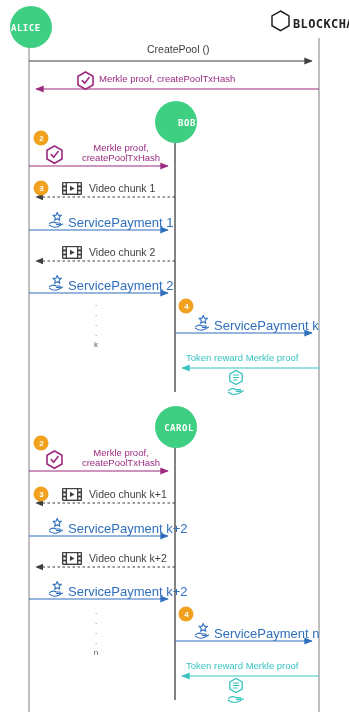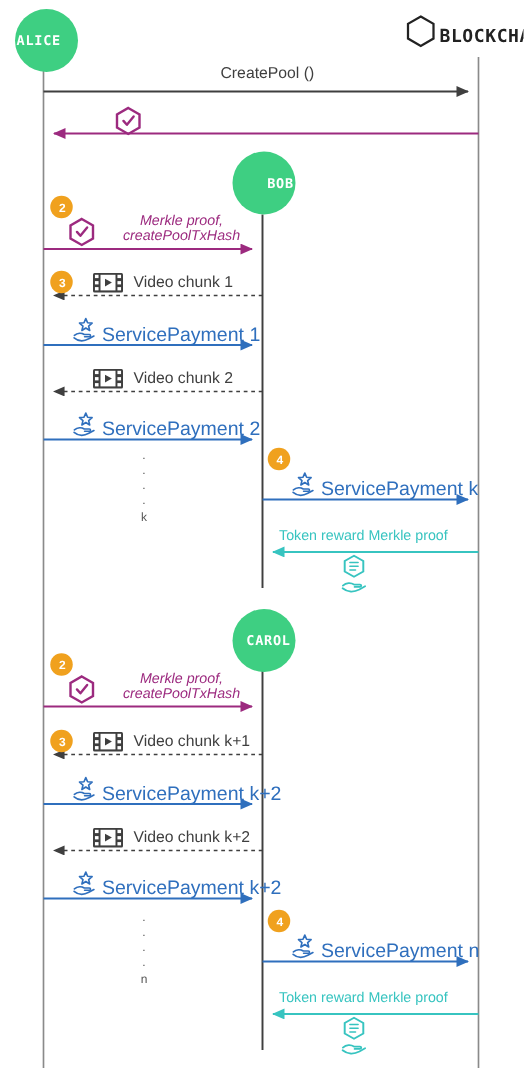--- a/index.html
+++ b/index.html
@@ -30,21 +30,21 @@
     width:15px;text-align:center;line-height:15px;
   }
   .t-dark{color:#3f3f3f;font-size:10.5px;}
   .t-purple{color:#9c2a7f;font-size:9.5px;}
   .t-blue{color:#2f6fbd;font-size:13px;}
   .t-teal{color:#37c4c0;font-size:9.5px;}
   .ell{
     position:absolute;color:#555;font-size:8px;text-align:center;
     line-height:8px;width:16px;
   }
-  .two-line{line-height:10px;text-align:center;font-style:italic;}
+  .two-line{line-height:10px;text-align:center;}
 </style>
 </head>
 <body>
 
 <div id="stage">
 
   <svg width="349" height="720" viewBox="0 0 349 720">
     <defs>
       <marker id="ah-dark" markerWidth="7" markerHeight="7" refX="6.4" refY="3" orient="auto">
         <path d="M0,0 L7,3 L0,6 z" fill="#3f3f3f"></path>
@@ -275,20 +275,21 @@
   </svg>
 
   <div class="actor-name" style="left:11px;top:23px;width:24px;">ALICE</div>
   <div class="actor-name" style="left:156px;top:118px;width:62px;">BOB</div>
   <div class="actor-name" style="left:156px;top:423px;width:46px;">CAROL</div>
   <div class="brand" style="left:293px;top:17px;">BLOCKCHAIN</div>
 
   <div class="badge-num" style="left:126px;top:40px;">1</div>
   <div class="lbl t-dark" style="left:147px;top:44px;">CreatePool ()</div>
 
+  <div class="lbl t-purple" style="left:99px;top:74px;">Merkle proof, createPoolTxHash</div>
 
   <div class="badge-num" style="left:34px;top:131px;">2</div>
   <div class="lbl t-purple two-line" style="left:67px;top:143px;width:108px;">
     <div>Merkle proof,</div>
     <div>createPoolTxHash</div>
   </div>
 
   <div class="badge-num" style="left:34px;top:181px;">3</div>
   <div class="lbl t-dark" style="left:89px;top:183px;">Video chunk 1</div>
 

